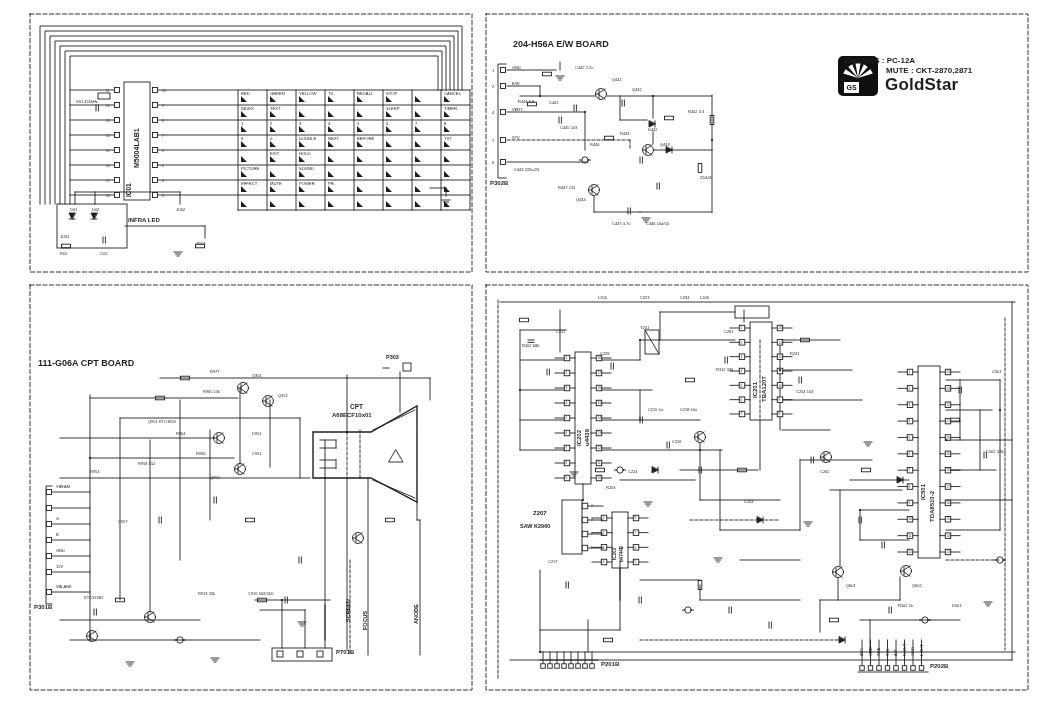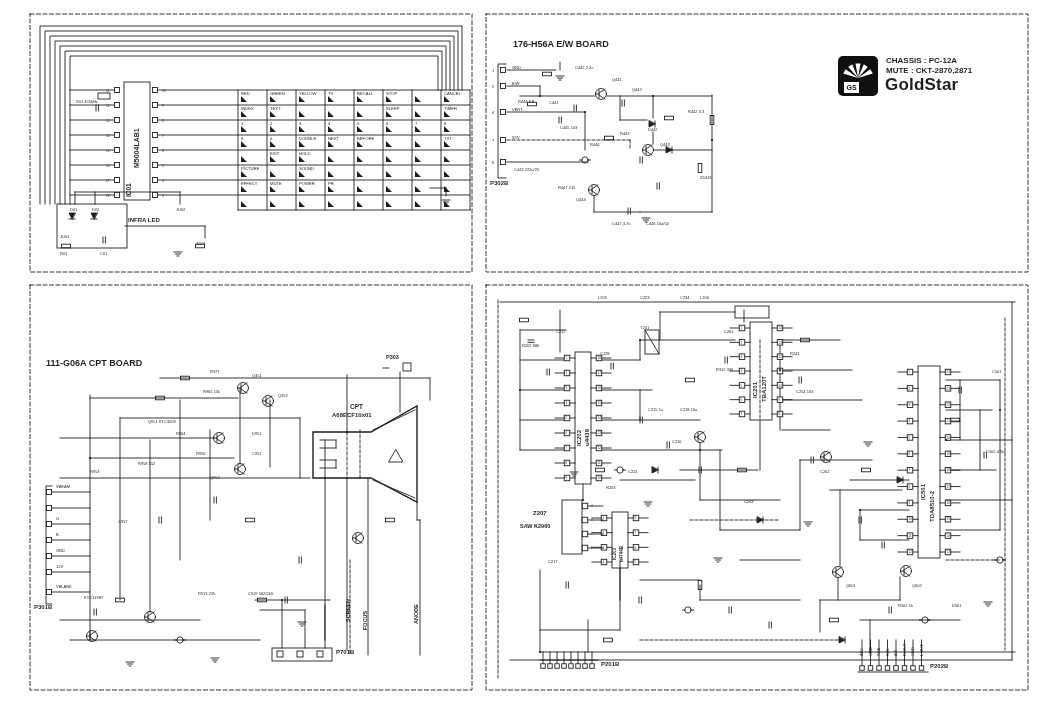--- a/index.html
+++ b/index.html
@@ -702,24 +702,24 @@
         <path d="M20 22 L5.2 17.5 L7.6 13.2 Z"></path>
         <path d="M20 22 L32.4 13.2 L34.8 17.5 Z"></path>
       </g>
     </svg>
     <div class="gsbox">
       <span>GS</span>
     </div>
   </div>
 
   <div id="labels">
-    <span class="lbl t" style="left:513px;top:40px">176-H56A E/W BOARD</span>
-    <span class="lbl t" style="left:46px;top:359px">111-G06A CPT BOARD</span>
-
-    <span class="lbl chassis" style="left:886px;top:57px">CHASSIS : PC-12A</span>
+    <span class="lbl t" style="left:513px;top:40px">204-H56A E/W BOARD</span>
+    <span class="lbl t" style="left:38px;top:359px">111-G06A CPT BOARD</span>
+
+    <span class="lbl chassis" style="left:844px;top:57px">CHASSIS : PC-12A</span>
     <span class="lbl chassis" style="left:886px;top:67px">MUTE : CKT-2870,2871</span>
     <span class="lbl brand" style="left:885px;top:76px">GoldStar</span>
 
     <span class="lbl cn" style="left:128px;top:217px">INFRA LED</span>
     <span class="lbl icv rot" style="left:133px;top:168px;font-size:7px">M5004LAB1</span>
     <span class="lbl icv rot" style="left:126px;top:197px;font-size:6.5px">IC01</span>
 
     <span class="lbl cn" style="left:490px;top:180px">P302B</span>
 
     <span class="lbl sm" style="left:386px;top:355px">P303</span>

